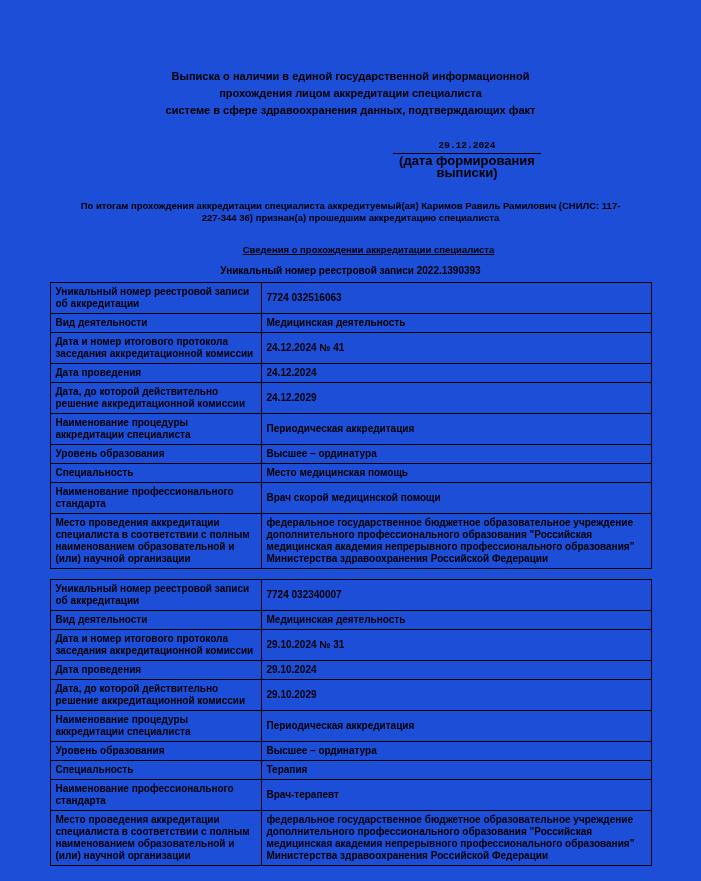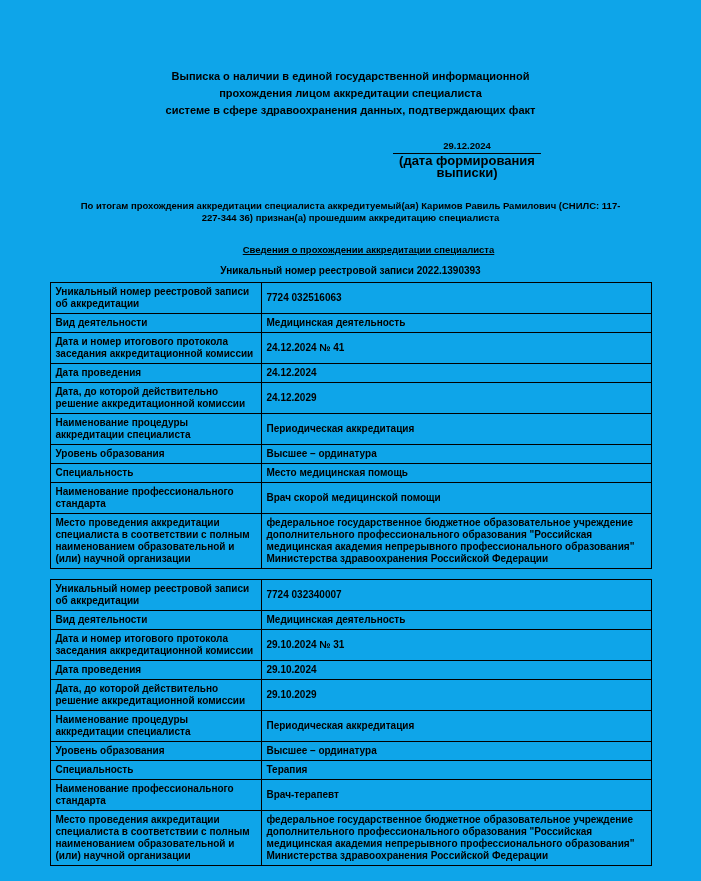--- a/index.html
+++ b/index.html
@@ -5,21 +5,21 @@
   html, body {
     margin: 0;
     padding: 0;
     background: #ffffff;
   }
   .page {
     position: relative;
     width: 701px;
     height: 881px;
     margin: 0 auto;
-    background: #0ea5e9;
+    background: #1d4ed8;
     color: #000000;
     font-family: "Liberation Sans", "DejaVu Sans", sans-serif;
     font-weight: bold;
     overflow: hidden;
     box-sizing: border-box;
     padding-top: 68px;
   }
   .doc-title {
     text-align: center;
     font-size: 11px;
@@ -28,20 +28,21 @@
   .date-block {
     width: 148px;
     margin: 21px 160px 0 auto;
     text-align: center;
   }
   .date-value {
     font-size: 9.5px;
     line-height: 12px;
     padding-bottom: 1px;
     border-bottom: 1.5px solid #000;
+    font-family: Liberation Mono, monospace;
   }
   .date-caption {
     font-size: 13px;
     line-height: 12px;
     padding-top: 1px;
   }
   .intro {
     width: 545px;
     margin: 21px auto 0;
     text-align: center;

